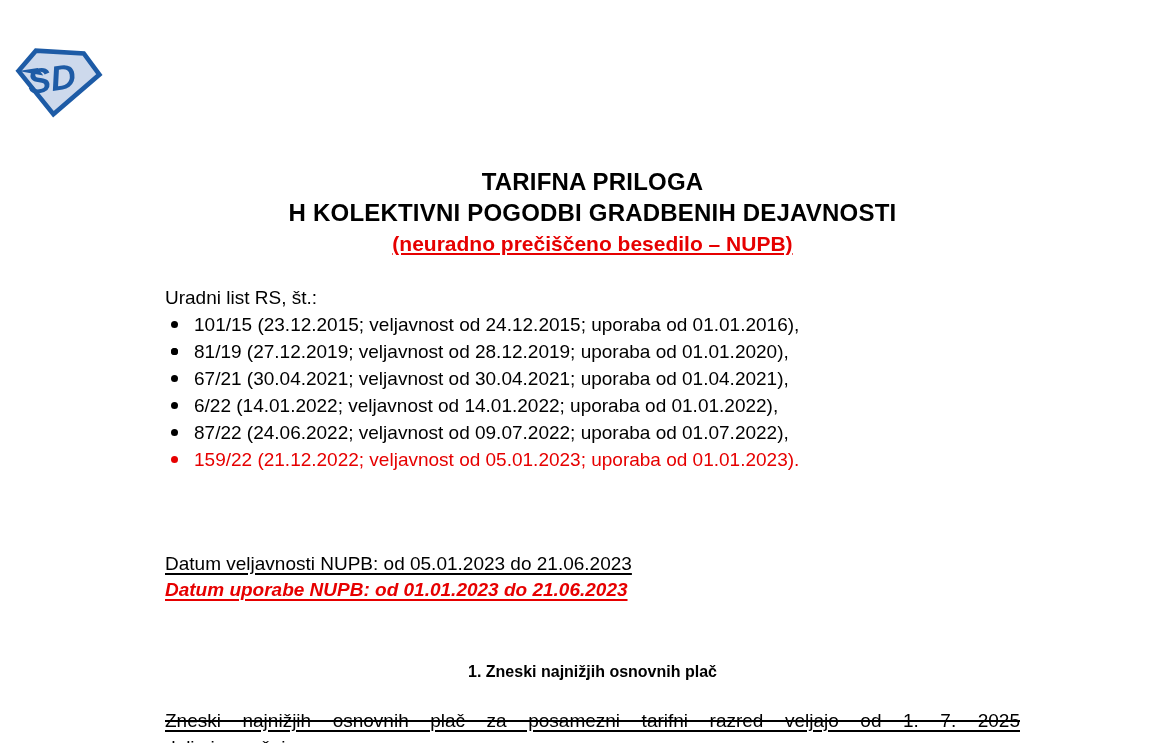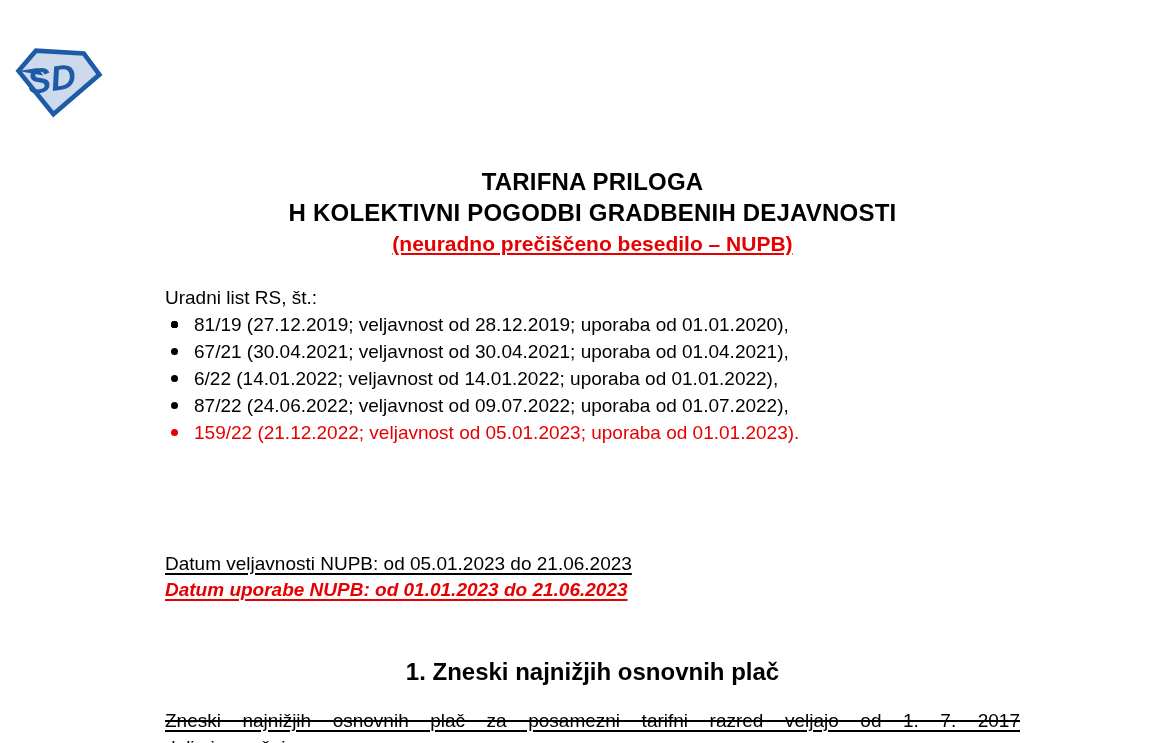--- a/index.html
+++ b/index.html
@@ -44,21 +44,21 @@
     text-decoration:underline;
     text-decoration-thickness:2px;text-underline-offset:3px;
   }
   .validity .v2{
     color:var(--red);font-weight:bold;
     text-decoration:underline;
     text-decoration-thickness:2px;text-underline-offset:3px;font-style:italic;
   }
   .section-title{
     position:absolute;left:165px;top:659px;width:855px;
-    text-align:center;font-weight:bold;font-size:24px;line-height:26px;
+    text-align:center;font-weight:bold;font-size:16px;line-height:26px;
   }
   .paragraph{
     position:absolute;left:165px;top:707px;width:855px;
     font-size:19px;line-height:27px;
   }
   .p-line{
     text-decoration:underline line-through;
     text-decoration-thickness:2px;text-underline-offset:3px;
   }
   .p-line.first{
@@ -79,33 +79,33 @@
 
 <div class="heading">
   <div class="t1">TARIFNA PRILOGA</div>
   <div class="t2">H KOLEKTIVNI POGODBI GRADBENIH DEJAVNOSTI</div>
   <div class="t3">(neuradno prečiščeno besedilo – NUPB)</div>
 </div>
 
 <div class="gazette">
   <div>Uradni list RS, št.:</div>
   <ul class="gazette-list">
-    <li class="gazette-item"><span class="dot"></span></li>
+    <li class="gazette-item"><span class="dot"></span><span>101/15 (23.12.2015; veljavnost od 24.12.2015; uporaba od 01.01.2016),</span></li>
     <li class="gazette-item"><span class="dot"></span></li>
     <li class="gazette-item"><span class="dot"></span><span>81/19 (27.12.2019; veljavnost od 28.12.2019; uporaba od 01.01.2020),</span></li>
     <li class="gazette-item"><span class="dot"></span><span>67/21 (30.04.2021; veljavnost od 30.04.2021; uporaba od 01.04.2021),</span></li>
     <li class="gazette-item"><span class="dot"></span><span>6/22 (14.01.2022; veljavnost od 14.01.2022; uporaba od 01.01.2022),</span></li>
     <li class="gazette-item"><span class="dot"></span><span>87/22 (24.06.2022; veljavnost od 09.07.2022; uporaba od 01.07.2022),</span></li>
     <li class="gazette-item red"><span class="dot"></span><span>159/22 (21.12.2022; veljavnost od 05.01.2023; uporaba od 01.01.2023).</span></li>
   </ul>
 </div>
 
 <div class="validity">
   <div class="v1">Datum veljavnosti NUPB: od 05.01.2023 do 21.06.2023</div>
   <div class="v2">Datum uporabe NUPB: od 01.01.2023 do 21.06.2023</div>
 </div>
 
 <div class="section-title">1. Zneski najnižjih osnovnih plač</div>
 
 <div class="paragraph">
-  <div class="p-line first">Zneski najnižjih osnovnih plač za posamezni tarifni razred veljajo od 1. 7. 2017</div>
+  <div class="p-line first">Zneski najnižjih osnovnih plač za posamezni tarifni razred veljajo od 1. 7. 2025</div>
   <div class="p-line">dalje in znašajo:</div>
 </div>
 
 </body></html>

